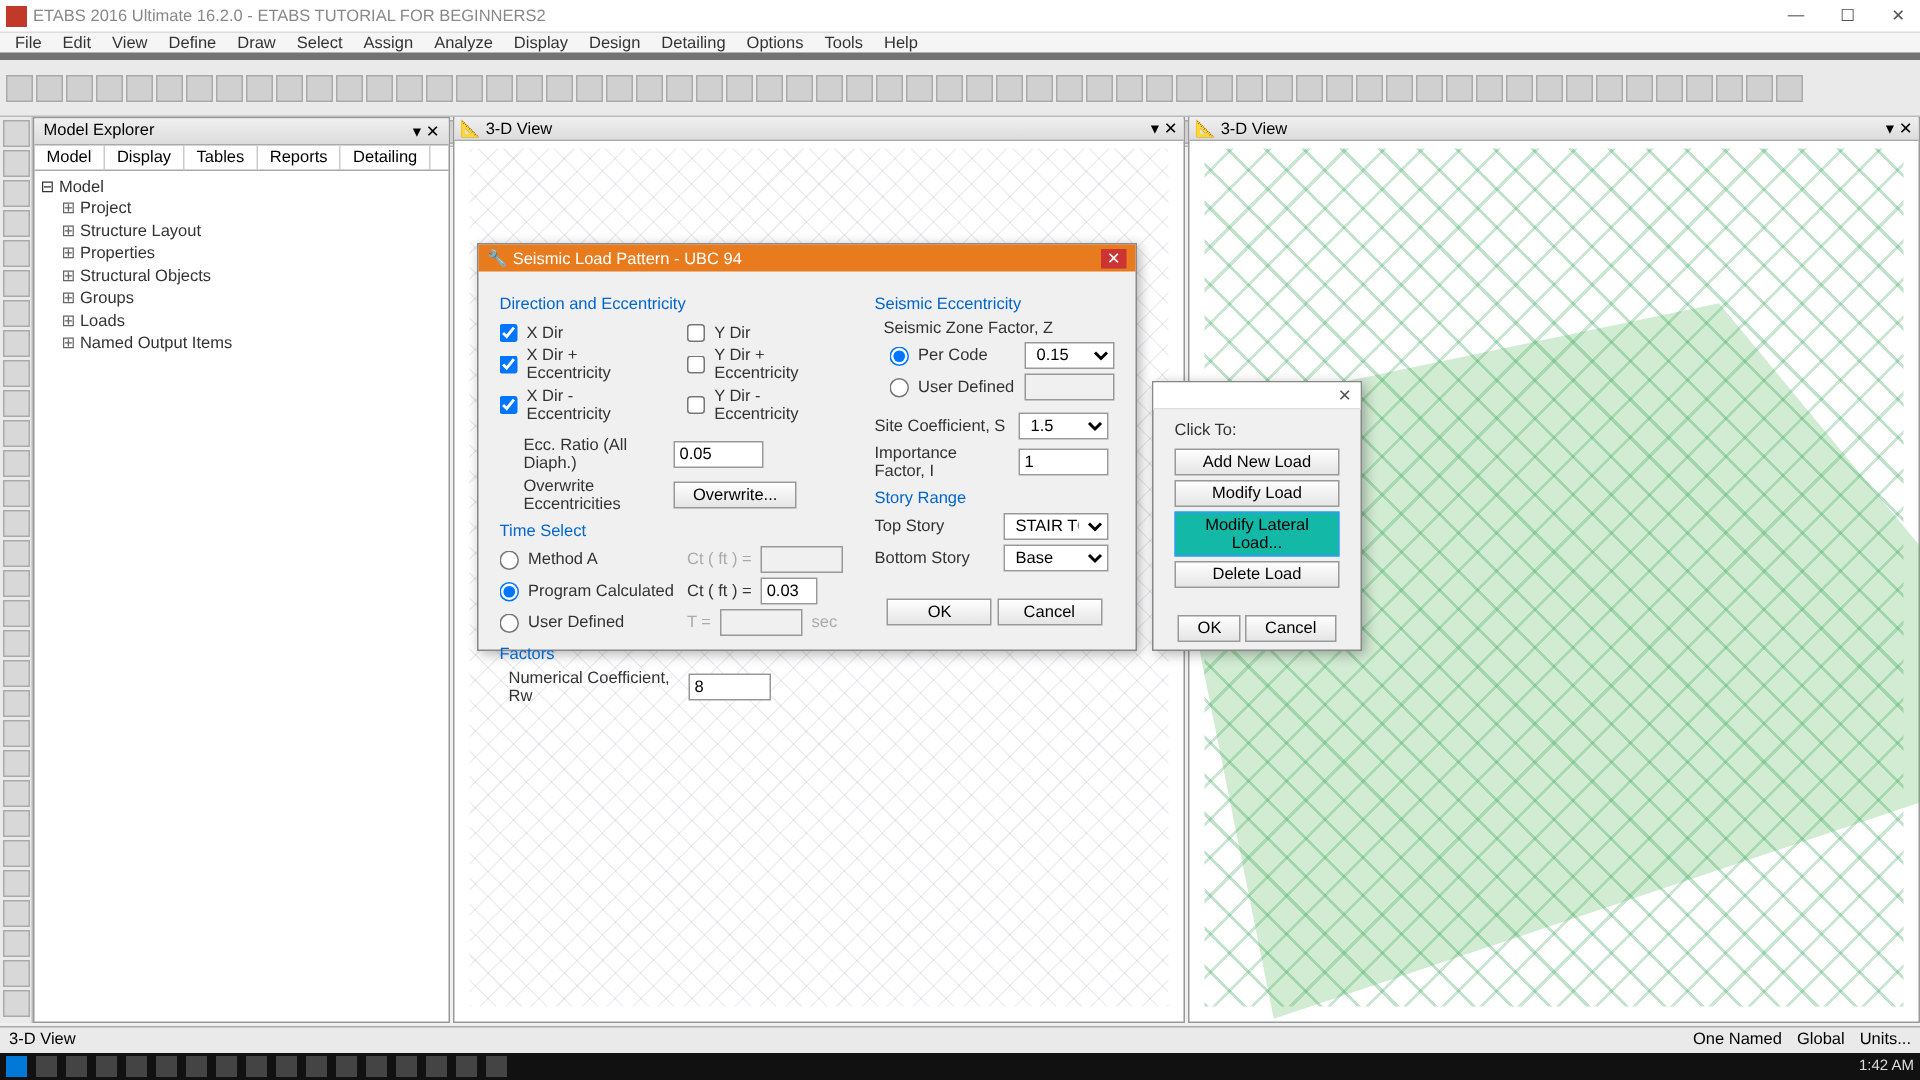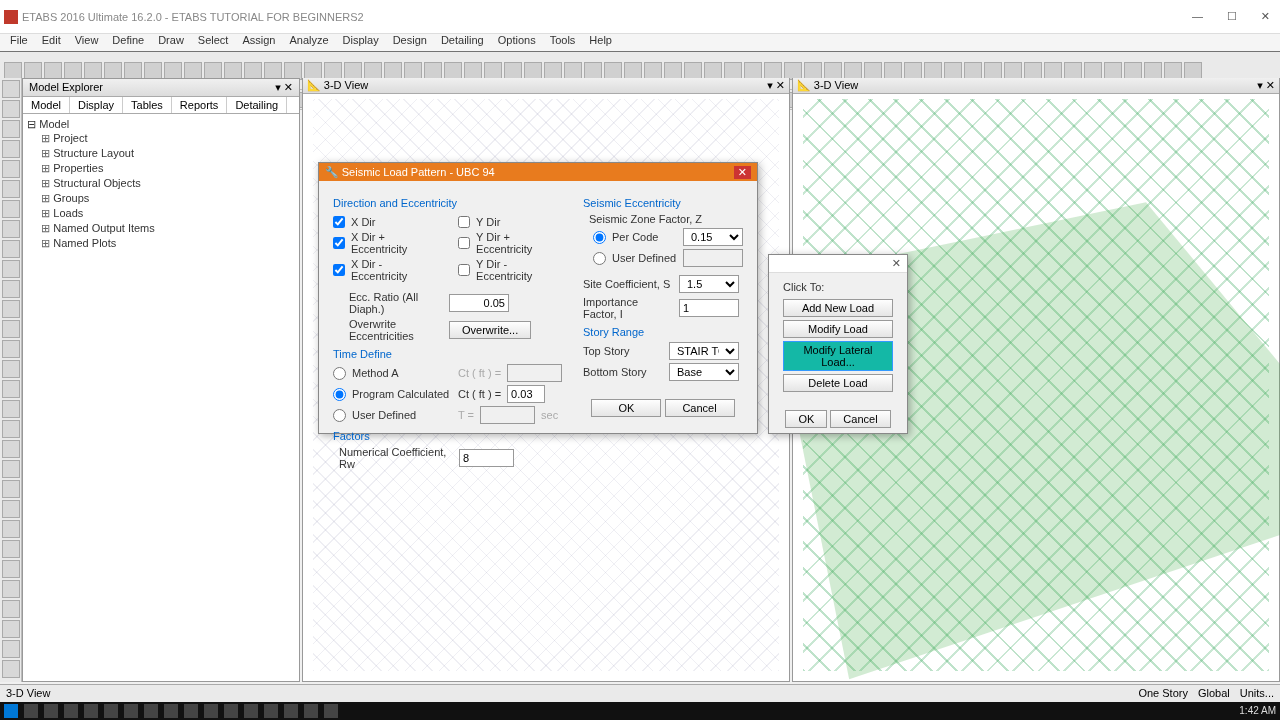--- a/index.html
+++ b/index.html
@@ -1,22 +1,22 @@
 <!DOCTYPE html>
 <html><head>
 <meta charset="utf-8">
 <style>
 * { box-sizing: border-box; margin: 0; padding: 0; font-family: "Segoe UI", Tahoma, sans-serif; }
 body { width: 1280px; height: 720px; overflow: hidden; background: #f0f0f0; font-size: 11px; position: relative; }
-.titlebar { height: 34px; background: #fff; display: flex; align-items: center; padding: 0 4px; border-bottom: 1px solid #ddd; }
+.titlebar { height: 22px; background: #fff; display: flex; align-items: center; padding: 0 4px; border-bottom: 1px solid #ddd; }
 .titlebar .icon { width: 14px; height: 14px; background: #c0392b; margin-right: 4px; }
 .titlebar .title { color: #888; font-size: 11px; flex: 1; }
 .titlebar .winbtns { display: flex; gap: 12px; color: #555; }
 .titlebar .winbtns span { cursor: pointer; padding: 0 6px; }
-.menubar { height: 18px; background: #f5f5f5; display: flex; gap: 2px; padding: 0 4px; border-bottom: 1px solid #737373; color: #333; align-items: flex-start; }
+.menubar { height: 18px; background: #f5f5f5; display: flex; gap: 2px; padding: 0 4px; border-bottom: 5px solid #737373; color: #333; align-items: flex-end; }
 .menubar span { padding: 0 6px; cursor: pointer; }
 .toolbars { height: 38px; background: #eaeaea; border-bottom: 1px solid #bbb; display: flex; align-items: center; padding: 0 4px; gap: 2px; overflow: hidden; }
 .tb-icon { width: 18px; height: 18px; background: #d0d0d0; border: 1px solid #aaa; flex-shrink: 0; }
 .workspace { position: absolute; top: 78px; left: 0; right: 0; bottom: 38px; display: flex; }
 .sidebar-tools { width: 22px; background: #eaeaea; border-right: 1px solid #bbb; display: flex; flex-direction: column; gap: 2px; padding: 2px; }
 .st-icon { width: 18px; height: 18px; background: #d8d8d8; border: 1px solid #aaa; }
 .panels { flex: 1; display: flex; }
 .model-explorer { width: 278px; background: #fff; border: 1px solid #999; display: flex; flex-direction: column; }
 .panel-title { background: linear-gradient(#f0f0f0,#dcdcdc); border-bottom: 1px solid #aaa; padding: 2px 6px; font-size: 11px; display: flex; justify-content: space-between; }
 .tabs { display: flex; border-bottom: 1px solid #aaa; font-size: 11px; }
@@ -242,21 +242,20 @@
       <div class="tree">
         <div>⊟ <span>Model</span></div>
         <ul>
           <li>Project</li>
           <li>Structure Layout</li>
           <li>Properties</li>
           <li>Structural Objects</li>
           <li>Groups</li>
           <li>Loads</li>
           <li>Named Output Items</li>
-          <li>Named Plots</li>
         </ul>
       </div>
     </div>
     <div class="view-area">
       <div class="view-pane">
         <div class="view-tab">
             <span>📐 <span>3-D View</span></span>
             <span>▾ ✕</span>
           </div>
         <div class="wire"></div>
@@ -306,27 +305,27 @@
               <span>Y Dir + Eccentricity</span>
             </div>
           <div class="row">
               <input type="checkbox" class="chk" style="">
               <span>Y Dir - Eccentricity</span>
             </div>
         </div>
       </div>
       <div class="row" style="margin-top:6px;">
           <span style="width:110px;padding-left:16px">Ecc. Ratio (All Diaph.)</span>
-          <input type="text" style="width: 60px; text-align: right;" value="0.05">
+          <input type="text" style="width: 60px;" value="0.05">
         </div>
       <div class="row">
           <span style="width:110px;padding-left:16px">Overwrite Eccentricities</span>
           <button class="std">Overwrite...</button>
         </div>
-      <div class="section-head">Time Define</div>
+      <div class="section-head">Time Select</div>
       <div class="row">
           <input type="radio" name="tp" style="">
           <span style="width:100px">Method A</span>
           <span style="color:#aaa">Ct ( ft ) =</span>
           <input type="text" disabled="" style="width: 55px; background: rgb(240, 240, 240);">
         </div>
       <div class="row">
           <input type="radio" name="tp" checked="" style="">
           <span style="width:100px">Program Calculated</span>
           <span>Ct ( ft ) =</span>
@@ -398,21 +397,21 @@
     <div style="margin-top:18px;text-align:center">
       <button class="std" style="min-width:40px">OK</button>
       <button class="std" style="min-width:40px">Cancel</button>
     </div>
   </div>
 </div>
 
 <div class="statusbar">
   <span>3-D View</span>
   <div class="right">
-    <span>One Story</span>
+    <span>One Named</span>
     <span>Global</span>
     <span>Units...</span>
   </div>
 </div>
 
 <div class="taskbar">
   <div class="tk-icon" style="background:#0078d7"></div>
   <div class="tk-icon"></div>
     <div class="tk-icon"></div>
     <div class="tk-icon"></div>

